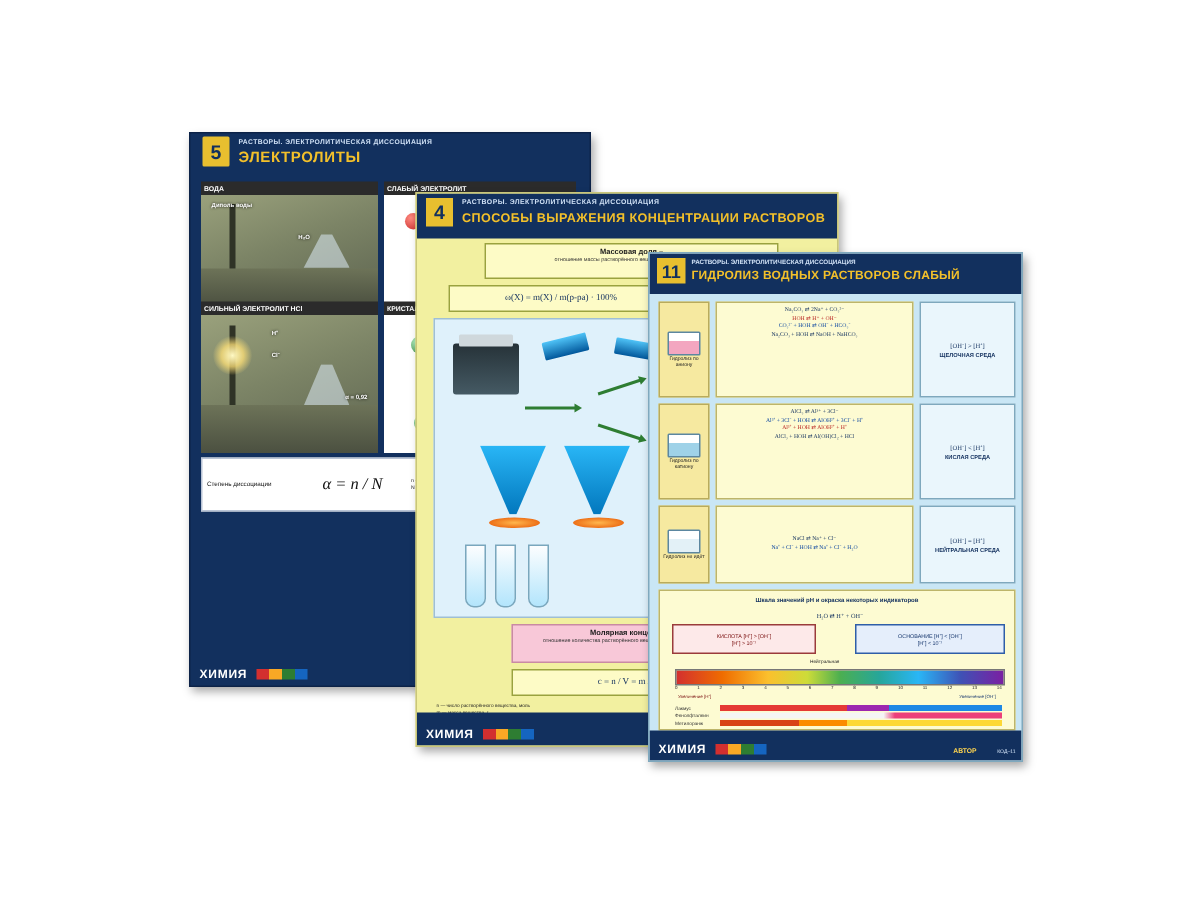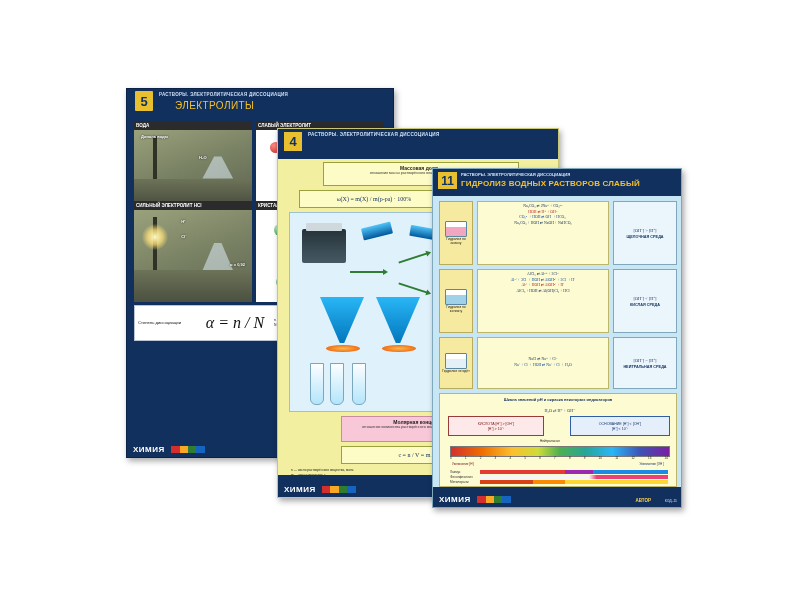--- a/index.html
+++ b/index.html
@@ -42,22 +42,22 @@
     white-space: nowrap;
   }
   .p5-num {
     position: absolute; left: 8px; top: 2px; width: 18px; height: 20px;
     background: #e8bf2f; color: #12305e; font-weight: bold; font-size: 13px;
     display: flex; align-items: center; justify-content: center;
     border-radius: 1px;
   }
   .p5-title {
     position: absolute; left: 32px; top: 11px;
-    font-size: 10px; font-weight: normal; color: #f3c02a;
-    letter-spacing: .4px; white-space: nowrap; margin-left: 16px;
+    font-size: 10px; font-weight: bold; color: #f3c02a;
+    letter-spacing: .4px; white-space: nowrap;
   }
   .p5-body {
     position: absolute; left: 5px; top: 28px; right: 5px; bottom: 5px;
     background: #12305e;
   }
   .p5-cellwrap { position: absolute; }
   .cap {
     background: #2b2b2b; color: #ffffff; font-size: 4.6px; font-weight: bold;
     padding: 1.5px 2px; line-height: 1.25;
   }
@@ -335,21 +335,21 @@
           <div class="mol white" style="left:38px; top:70px; width:8px;  height:8px;"></div>
           <div class="mol green" style="left:56px; top:64px; width:12px; height:12px;"></div>
           <div class="mol red" style="left:86px; top:26px; width:11px; height:11px;"></div>
           <div class="mol red" style="left:92px; top:58px; width:11px; height:11px;"></div>
         </div>
       </div>
 
       <div class="p5-cellwrap" style="left:2px; top:188px; width:250px;">
         <div style="display:flex; align-items:center; background:#ffffff; height:34px; border:1px solid #b9c4d6;">
           <div style="flex:0 0 58px; font-size:4.2px; padding:0 3px; color:#111; line-height:1.2;">Степень диссоциации</div>
-          <div class="p5-formula" style="flex:0 0 72px; height:34px; font-size:16px;">α = n / N</div>
+          <div class="p5-formula" style="flex:0 0 72px; height:34px; font-size:11px;">α = n / N</div>
           <div style="flex:1; font-size:3.4px; color:#222; line-height:1.4; padding:0 3px;">
             <div>n — число диссоциированных молекул</div>
             <div>N — общее число молекул</div>
           </div>
         </div>
       </div>
     </div>
 
     <div class="p5-footer">
       <div class="brand">
@@ -357,20 +357,21 @@
       </div>
       <div class="brandbar"></div>
       <div class="author">АВТОР</div>
     </div>
   </div>
 
   <div class="poster" id="poster4">
     <div class="p4-head">
       <div class="p4-num">4</div>
       <div class="p4-sub">РАСТВОРЫ. ЭЛЕКТРОЛИТИЧЕСКАЯ ДИССОЦИАЦИЯ</div>
+      <div class="p4-title">СПОСОБЫ ВЫРАЖЕНИЯ КОНЦЕНТРАЦИИ РАСТВОРОВ</div>
     </div>
 
     <div class="p4-body">
 
       <div class="sect" style="left:40px; top:2px; width:196px; height:24px; padding:2px;">
         <div class="sect-title">Массовая доля –</div>
         <div class="sect-sub">отношение массы растворённого вещества к массе раствора</div>
       </div>
 
       <div class="sect" style="left:16px; top:30px; width:150px; height:18px; display:flex; align-items:center; justify-content:center;">

